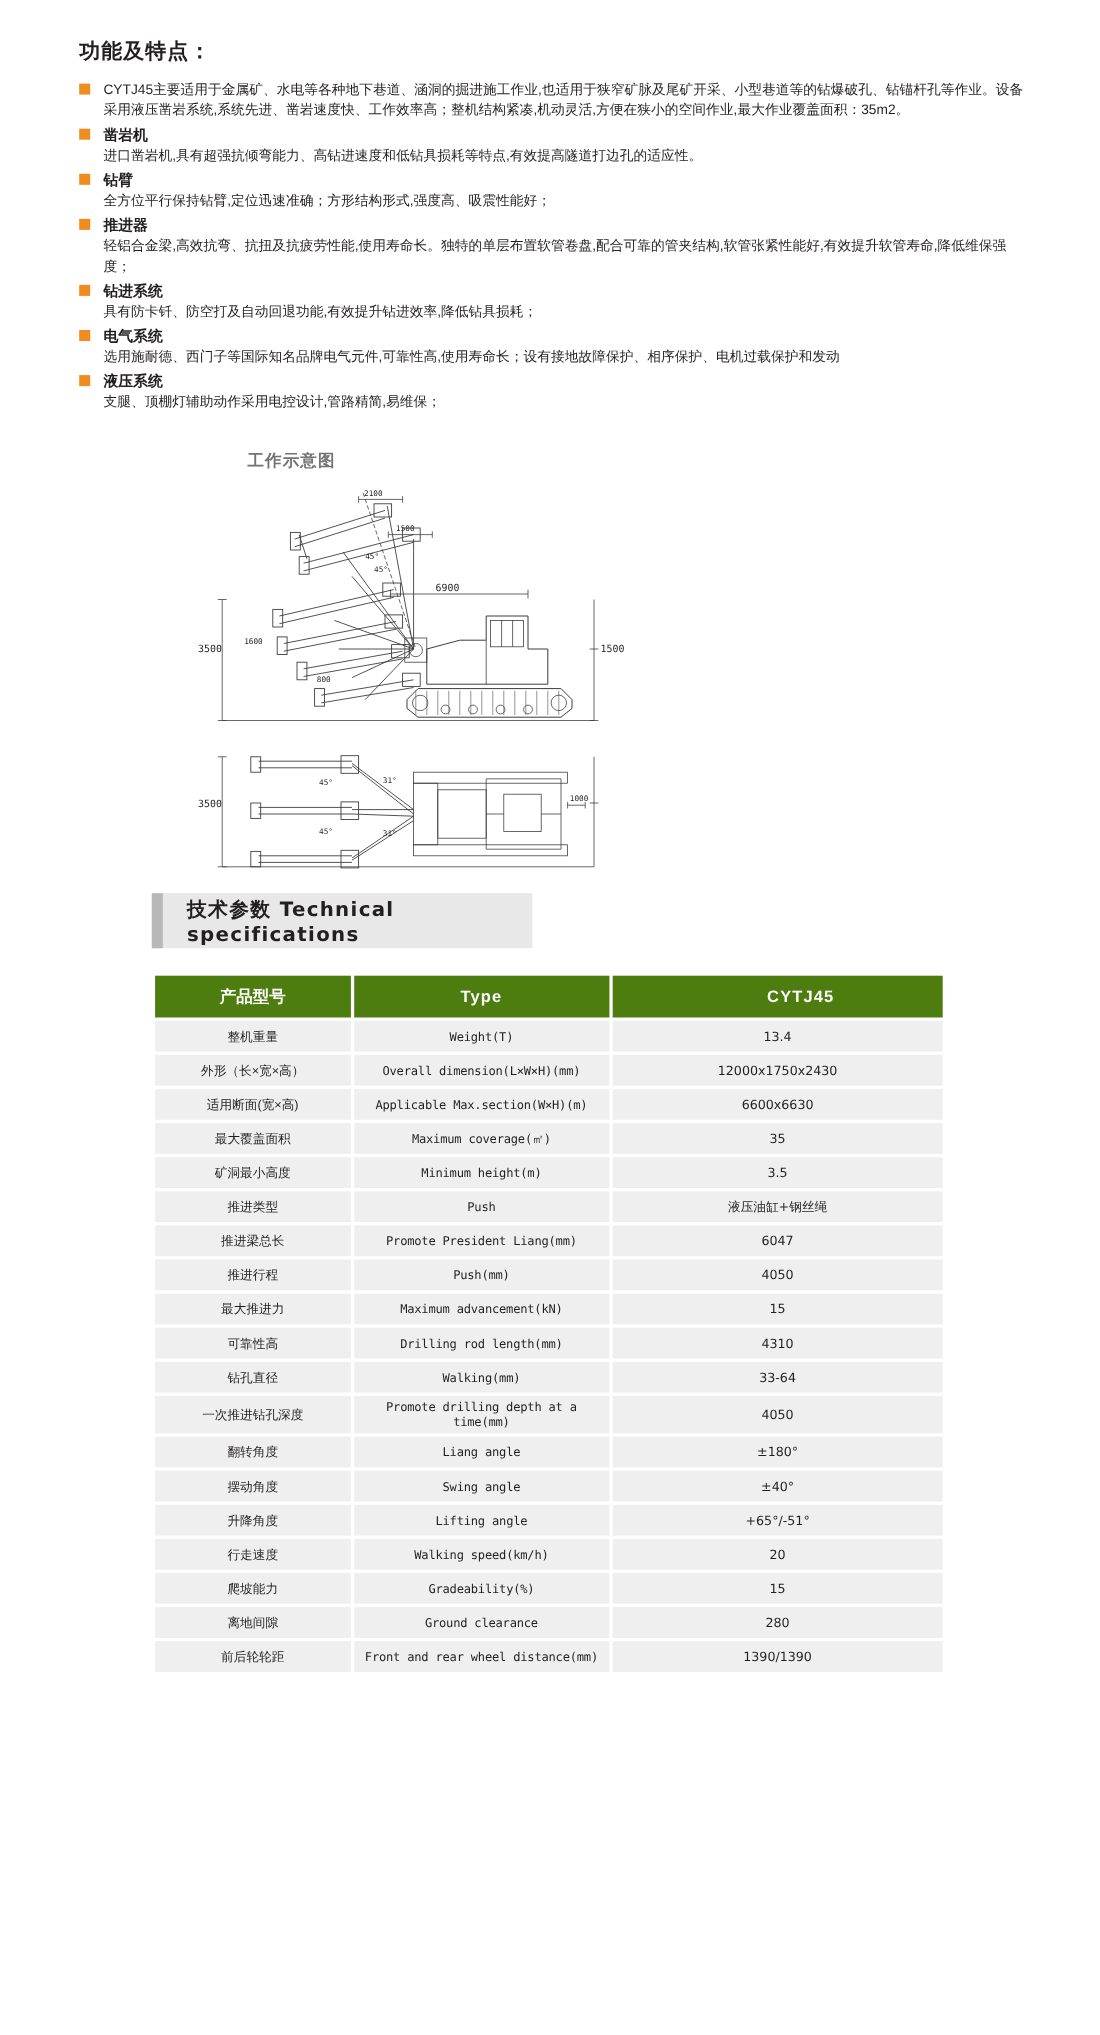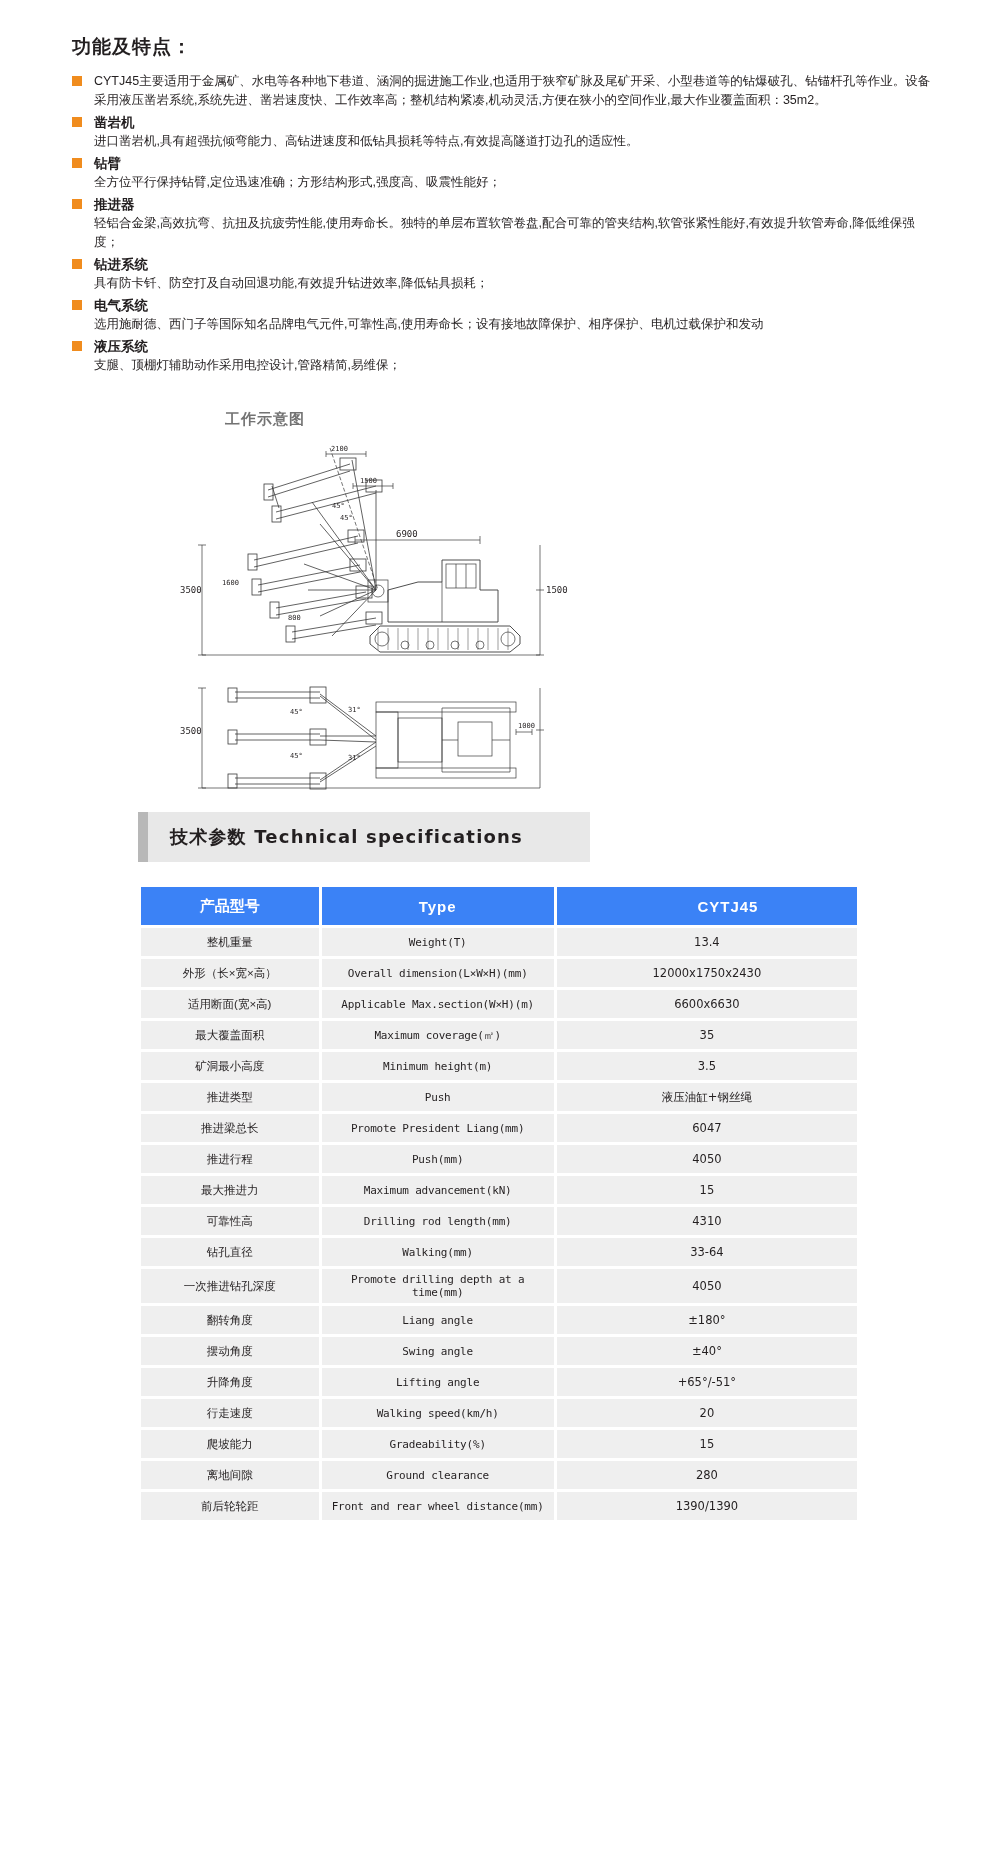--- a/index.html
+++ b/index.html
@@ -78,26 +78,25 @@
     position: absolute;
     left: 180px;
     top: 40px;
   }
 
   
   .spec-banner {
     position: absolute;
     left: 138px;
     top: 812px;
-    width: 452px;
+    width: 346px;
     height: 50px;
     background: #e8e8e8;
     display: flex;
     align-items: center;
-    text-align: right;
   }
   .spec-banner-bar {
     width: 10px;
     height: 50px;
     background: #b8b8b8;
     flex: 0 0 10px;
   }
   .spec-banner-text {
     padding-left: 22px;
     font-size: 18px;
@@ -119,21 +118,21 @@
   .spec-table td {
     background: #efefef;
     font-size: 11.5px;
     color: #231f20;
     height: 20px;
     padding: 4px 6px;
     text-align: center;
     vertical-align: middle;
   }
   .spec-table tr.header td {
-    background: #3b82f6;
+    background: #4d7c0f;
     color: #ffffff;
     font-weight: bold;
     font-size: 15px;
     height: 30px;
   }
   .spec-table tr.header td.c1 { font-size: 15px; }
   .spec-table td.c0 { width: 150px; }
   .spec-table td.c1 { width: 200px; font-family: "DejaVu Sans Mono", monospace; font-size: 11px; letter-spacing: -0.2px; }
   .spec-table tr.header td.c1 { font-family: "Liberation Sans", sans-serif; letter-spacing: 1px; }
   .spec-table td.c2 { width: 220px; font-family: "DejaVu Sans", sans-serif; font-size: 11.5px; }

